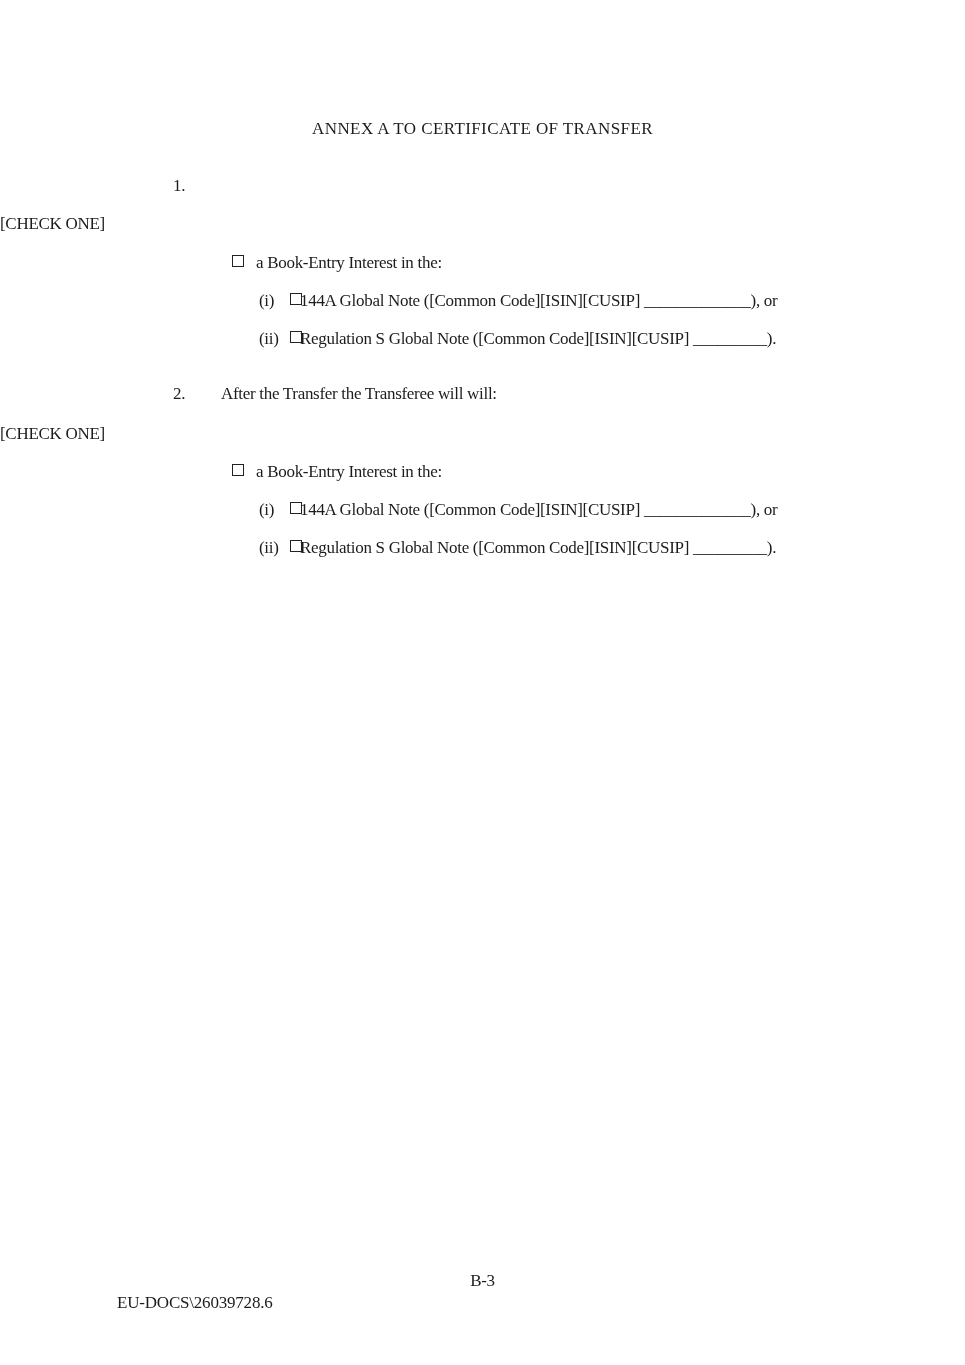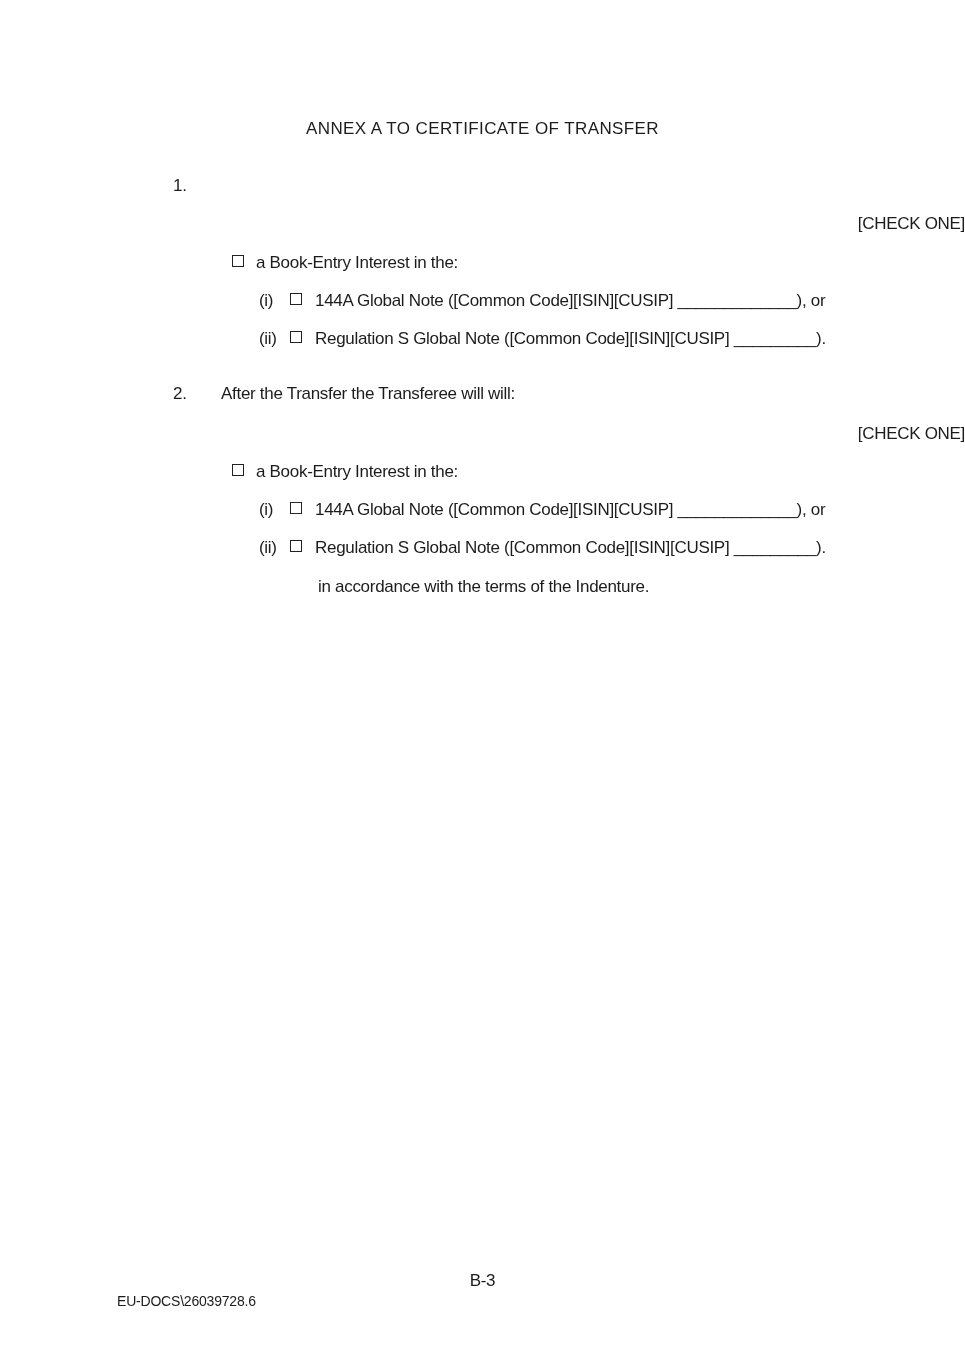--- a/index.html
+++ b/index.html
@@ -5,21 +5,21 @@
   html, body {
     margin: 0;
     padding: 0;
     background: #ffffff;
   }
   .page {
     position: relative;
     width: 965px;
     height: 1365px;
     background: #ffffff;
-    font-family: Liberation Sans, sans-serif;
+    font-family: Liberation Serif, serif;
     font-size: 17px;
     letter-spacing: -0.3px;
     color: #1c1c1c;
     overflow: hidden;
   }
   .row {
     position: absolute;
     left: 0;
     width: 965px;
     height: 22px;
@@ -30,29 +30,29 @@
     position: absolute;
     left: 0;
     width: 965px;
     text-align: center;
     letter-spacing: 0.4px;
   }
   .center-line {
     position: absolute;
     left: 0;
     width: 965px;
-    text-align: right;
+    text-align: left;
   }
   .num   { left: 173px; }
   .htext { left: 221px; }
   .cbx1  { left: 232px; }
   .cblab { left: 256px; }
   .mark  { left: 259px; width: 30px; }
   .cbx2  { left: 290px; }
-  .stext { left: 315px; }
+  .stext { left: 300px; }
   .checkbox {
     display: inline-block;
     width: 12px;
     height: 12px;
     border: 1.6px solid #222222;
     background: transparent;
     top: 2px;
     box-sizing: border-box;
   }
   .closing { position: absolute; left: 318px; white-space: nowrap; }
@@ -60,21 +60,21 @@
     position: absolute;
     left: 0;
     width: 965px;
     text-align: center;
     top: 1271px;
   }
   .footer-docid {
     position: absolute;
     left: 117px;
     top: 1293px;
-    font-size: 14px;
+    font-size: 17px;
     letter-spacing: -0.2px;
   }
 </style>
 </head>
 <body>
 
 <div class="page">
 
   <div class="title-line" style="top:119px">ANNEX A TO CERTIFICATE OF TRANSFER</div>
 
@@ -118,19 +118,18 @@
     <span class="abs cbx2 checkbox"></span>
     <span class="abs stext">144A Global Note ([Common Code][ISIN][CUSIP] _____________), or</span>
   </div>
 
   <div class="row" style="top:538px">
     <span class="abs mark">(ii)</span>
     <span class="abs cbx2 checkbox"></span>
     <span class="abs stext">Regulation S Global Note ([Common Code][ISIN][CUSIP] _________).</span>
   </div>
 
-  <div class="closing" style="top:577px">in accordance with the terms of the Indenture.</div>
 
   <div class="footer-pagenum">B-3</div>
 
   <div class="footer-docid">EU-DOCS\26039728.6</div>
 
 </div>
 
 </body></html>

